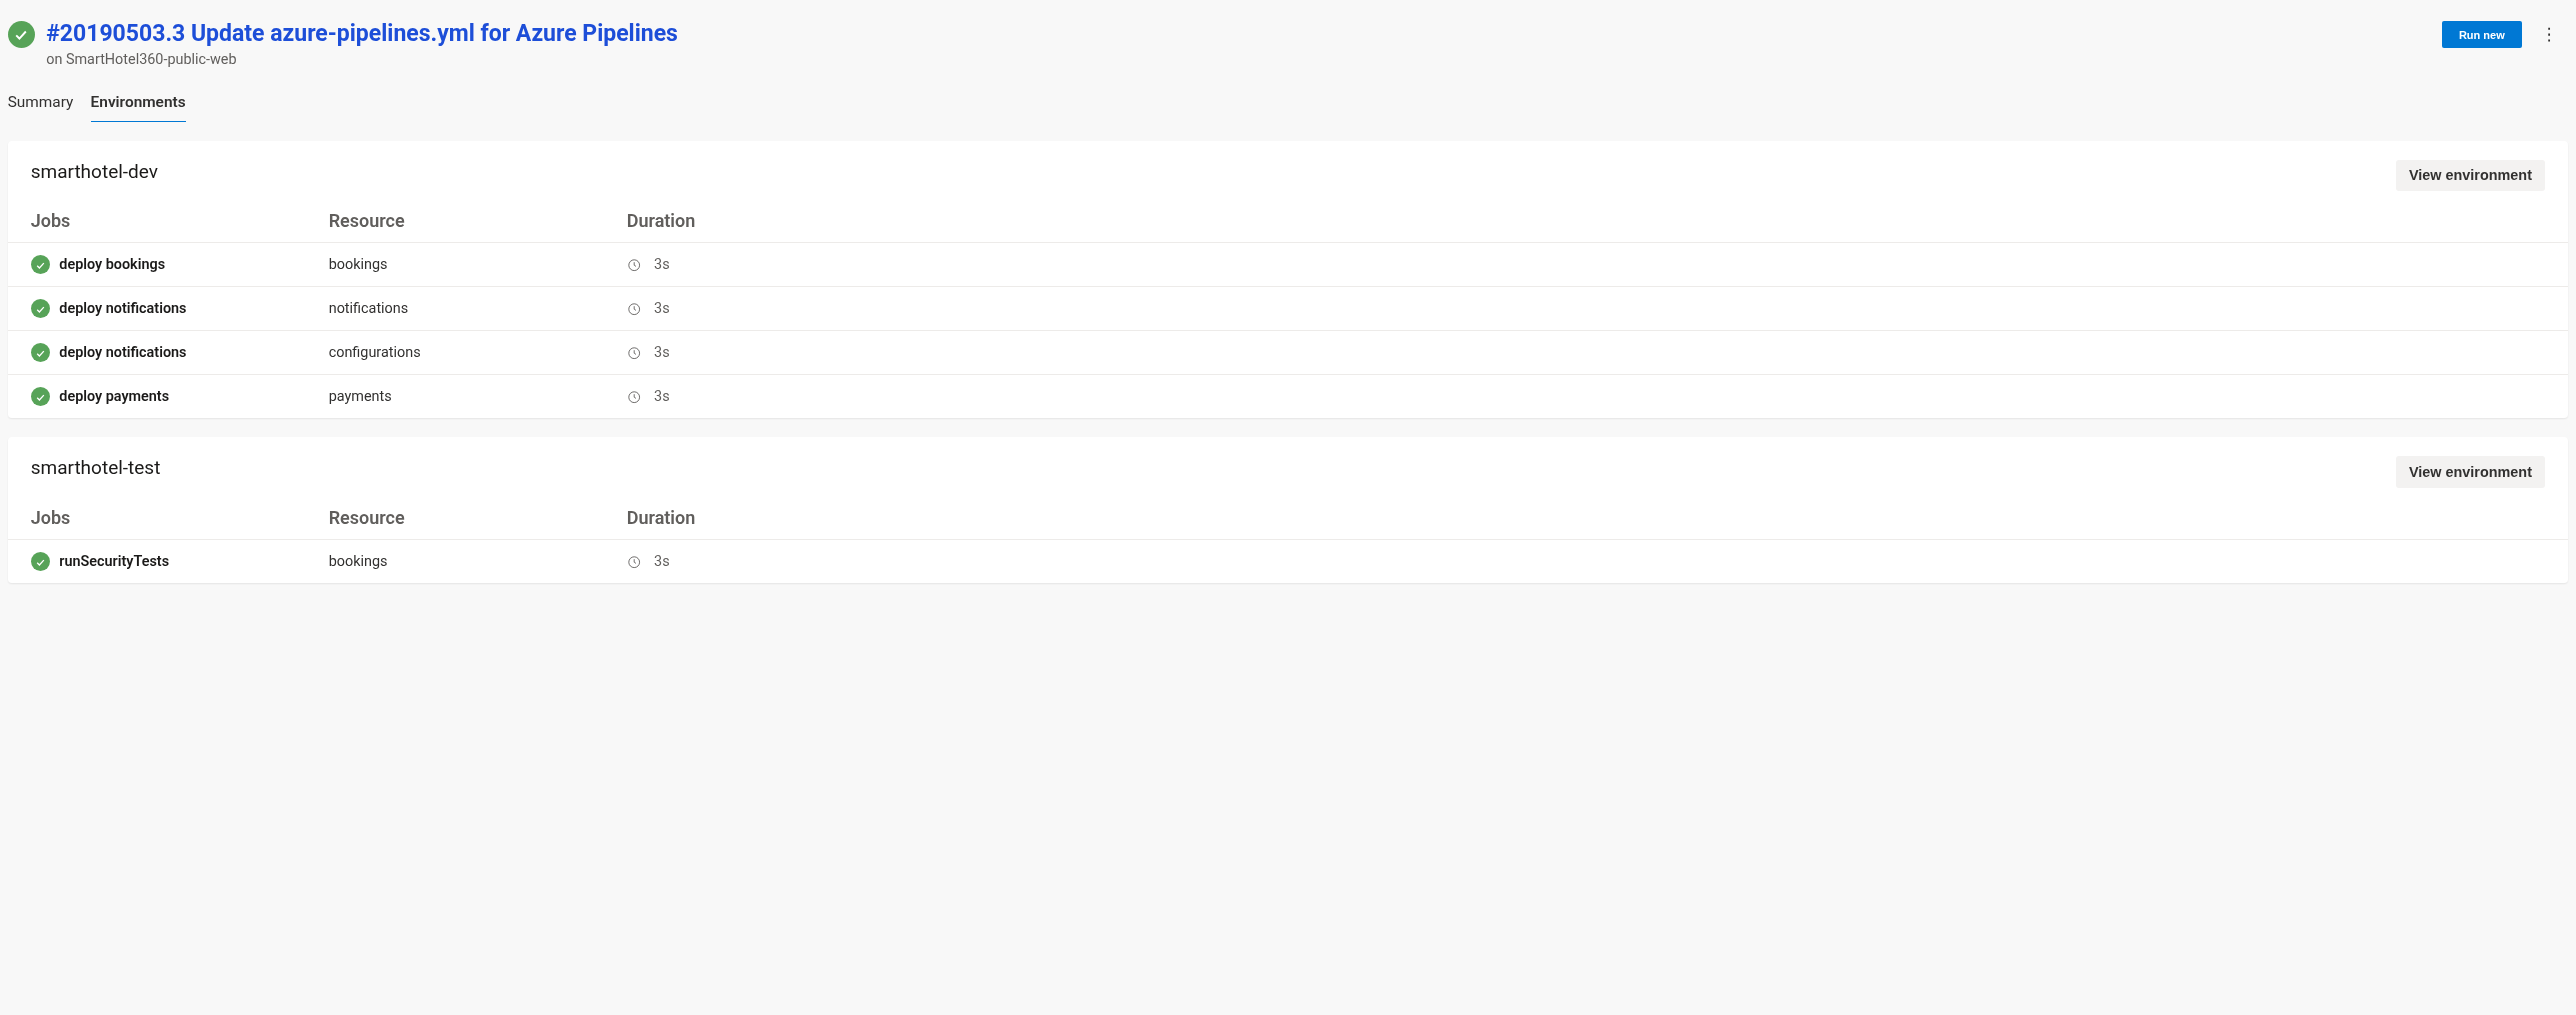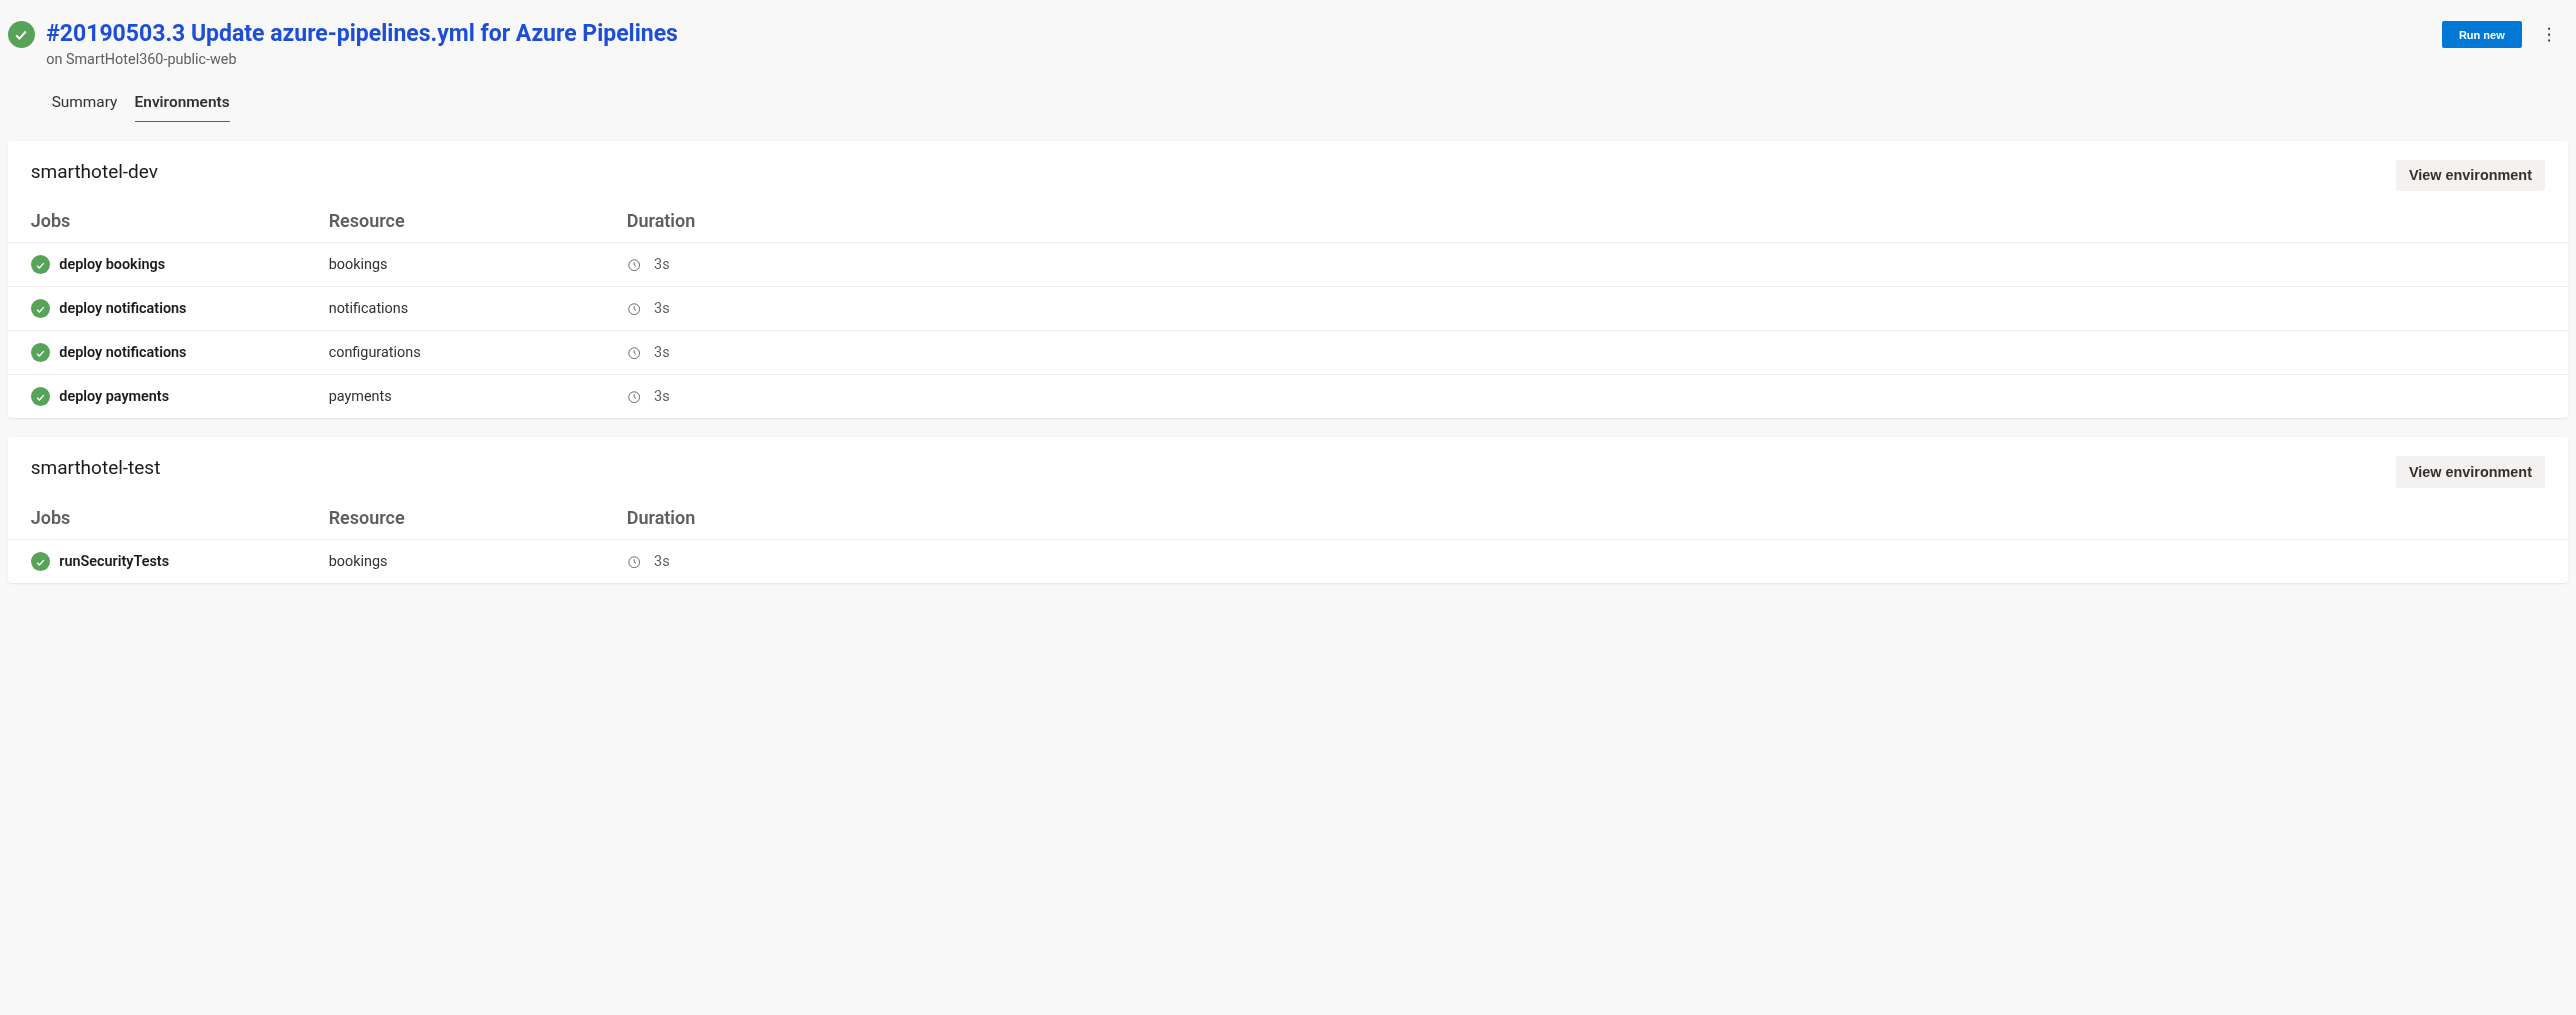--- a/index.html
+++ b/index.html
@@ -54,21 +54,20 @@
     cursor: pointer;
     background: transparent; border: none;
     color: #323130;
     font-size: 17.3px;
   }
   .tabs {
     display: flex;
     gap: 17.3px;
     margin-top: 17.3px;
     border-bottom: none;
-    margin-left: 44px;
   }
   .tab {
     padding: 7.7px 0 9.6px 0;
     font-size: 15.4px;
     color: #323130;
     cursor: pointer;
     border-bottom: 1.9px solid transparent;
   }
   .tab.active {
     font-weight: 600;

